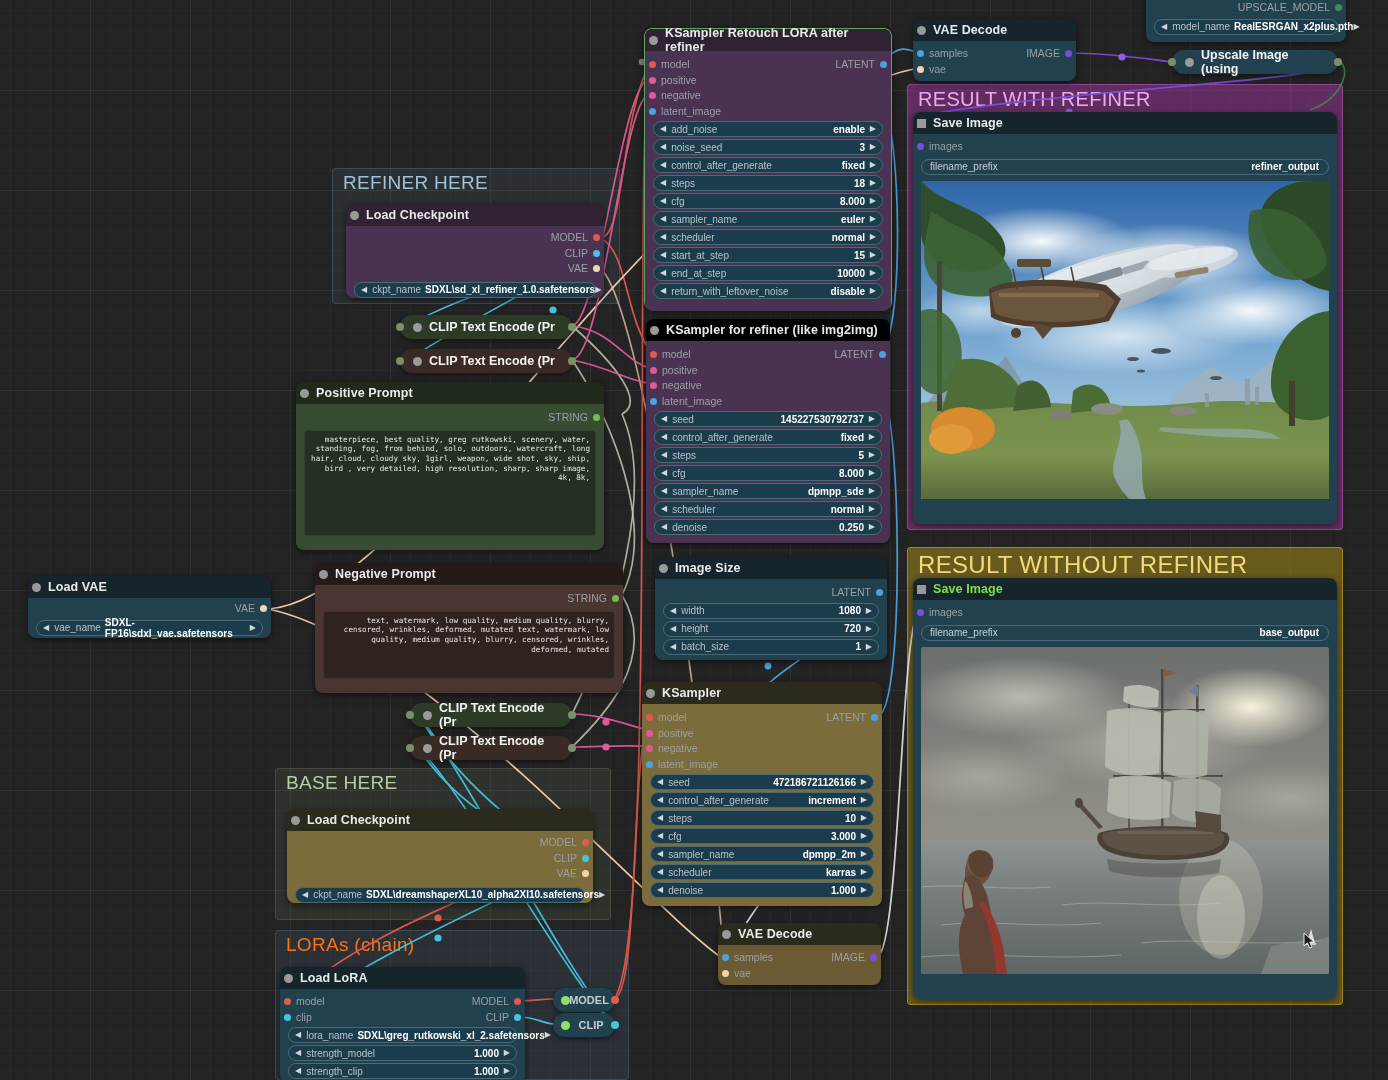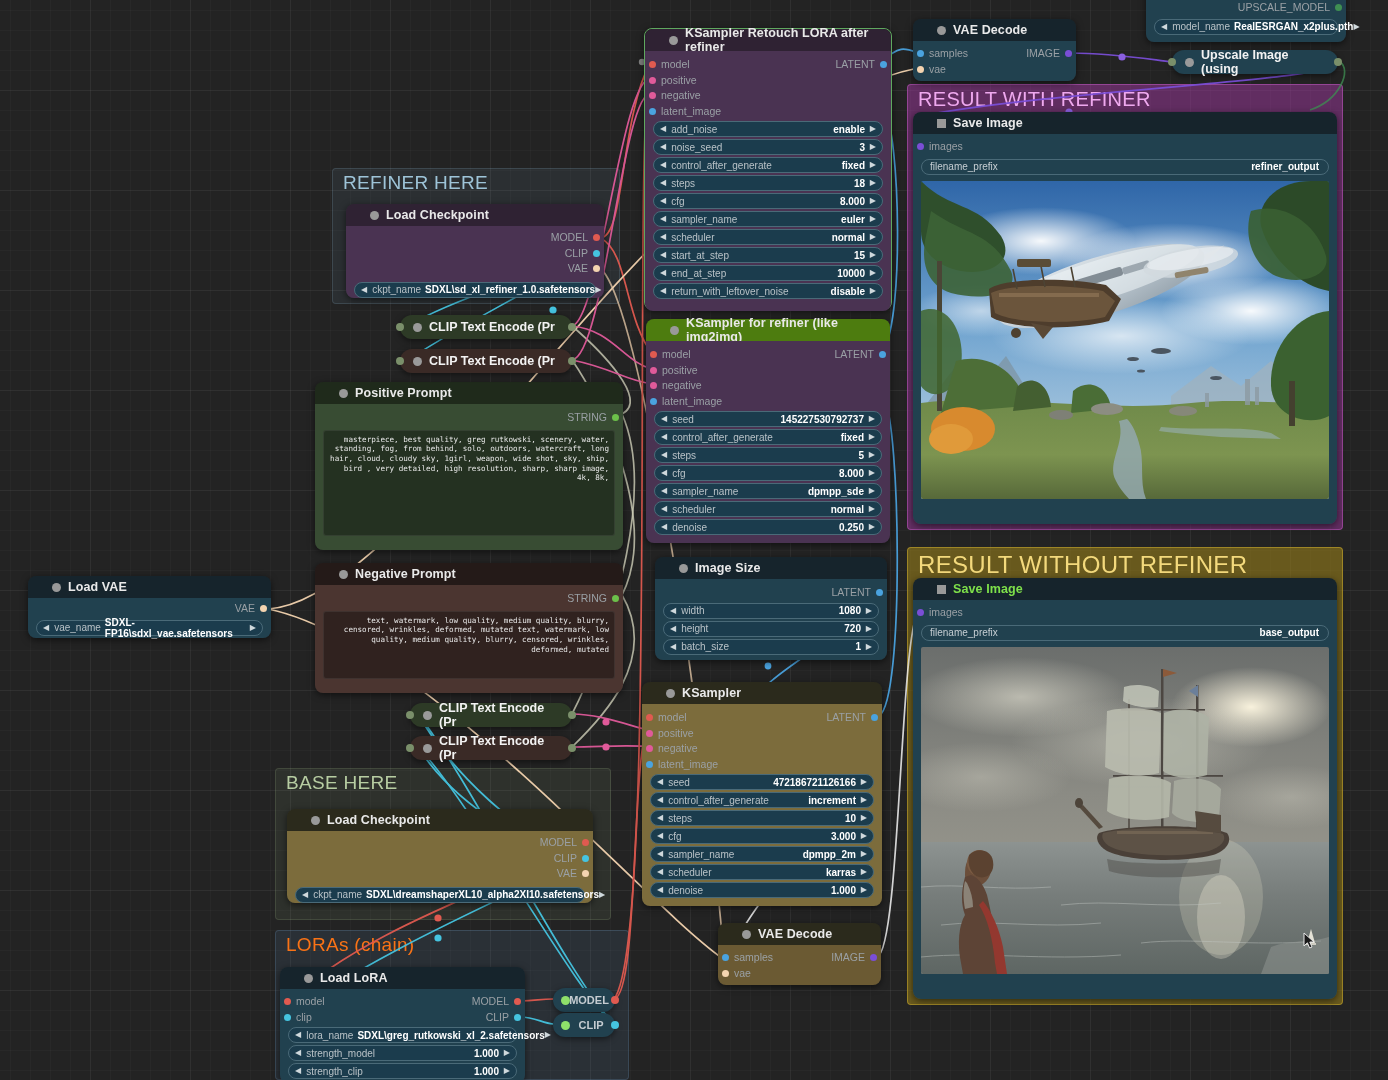--- a/index.html
+++ b/index.html
@@ -25,21 +25,21 @@
   .group { position:absolute; border-radius:4px; }
   .group > .gtitle {
     font-size:19px; letter-spacing:.3px; padding:3px 8px 0 10px;
     white-space:nowrap; overflow:hidden; font-weight:400;
   }
 
   
   .node { position:absolute; border-radius:8px; box-shadow:0 2px 7px rgba(0,0,0,.55); overflow:visible; }
   .nhead {
     height:22px; border-radius:8px 8px 0 0; display:flex; align-items:center;
-    padding-left:24px; gap:7px; font-size:12.5px; font-weight:bold; color:#e9e9e9;
+    padding-left:4px; gap:7px; font-size:12.5px; font-weight:bold; color:#e9e9e9;
     letter-spacing:.1px;
   }
   .ndot { width:9px; height:9px; border-radius:50%; background:#999; flex:none; }
   .nsq  { width:9px; height:9px; background:#999; flex:none; }
   .nbody { border-radius:0 0 8px 8px; position:relative; padding-bottom:7px; }
 
   .ports { position:relative; }
   .prow { height:15.5px; position:relative; }
   .pin, .pout { position:absolute; font-size:10.5px; color:#9aa0a5; line-height:15.5px; white-space:nowrap; }
   .pin { left:16px; }
@@ -273,21 +273,21 @@
     <div class="w">
         <span class="arrL">◀</span>
         <span class="wname">return_with_leftover_noise</span>
         <span class="wval">disable</span>
         <span class="arrR">▶</span>
       </div>
   </div>
 </div>
 
 <div class="node" style="left:646px; top:319px; width:244px; height:224px;">
-  <div class="nhead" style="background:#4d7c0f;">
+  <div class="nhead" style="background:#000000;">
     <span class="ndot"></span>
     <span>KSampler for refiner (like img2img)</span>
   </div>
   <div class="nbody" style="background:#4a3352; height:202px;">
     <div class="ports" style="padding-top:6px;">
       <div class="prow">
         <span class="dot l" style="background:#e05a50;"></span>
         <span class="pin">model</span>
         <span class="pout">LATENT</span>
         <span class="dot r" style="background:#4aa3df;"></span>
@@ -567,21 +567,21 @@
       </div>
     <div class="w">
         <span class="arrL">◀</span>
         <span class="wname">strength_clip</span>
         <span class="wval">1.000</span>
         <span class="arrR">▶</span>
       </div>
   </div>
 </div>
 
-<div class="node" style="left:315px; top:382px; width:308px; height:168px;">
+<div class="node" style="left:296px; top:382px; width:308px; height:168px;">
   <div class="nhead" style="background:#1f2a1b;">
     <span class="ndot"></span>
     <span>Positive Prompt</span>
   </div>
   <div class="nbody" style="background:#384c33; height:146px;">
     <div class="ports" style="padding-top:6px;">
       <div class="prow">
         <span class="pout">STRING</span>
         <span class="dot r" style="background:#6cc04a;"></span>
       </div>

